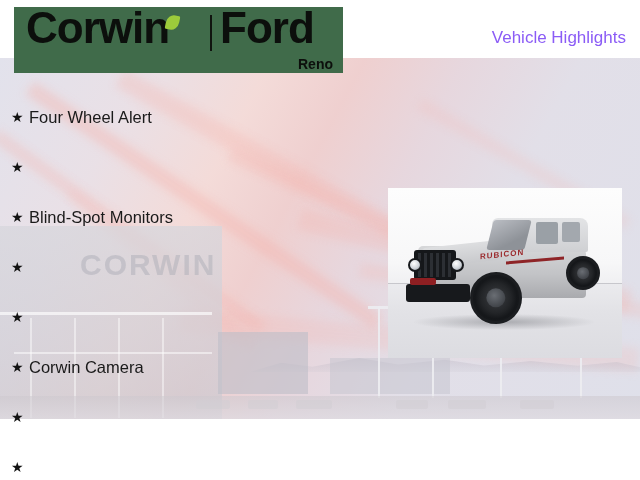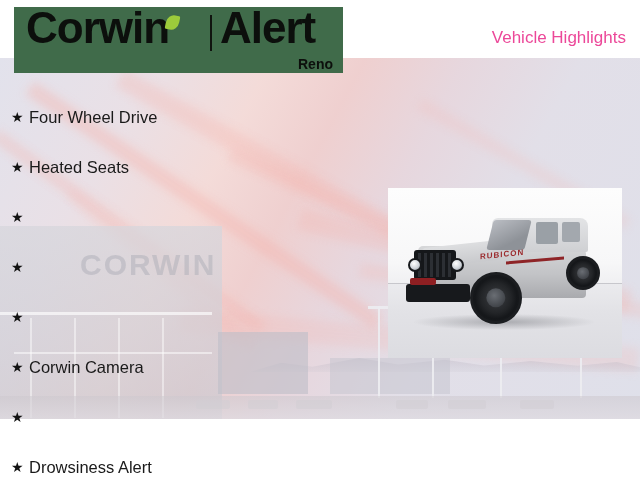--- a/index.html
+++ b/index.html
@@ -143,21 +143,21 @@
     position: absolute;
     left: 0; top: 0;
     width: 640px; height: 58px;
     background: #ffffff;
   }
   .page-title {
     position: absolute;
     right: 14px;
     top: 28px;
     font-size: 17px;
-    color: #ec4899;
+    color: #8b5cf6;
     white-space: nowrap;
   }
 
   
   .logo {
     position: absolute;
     left: 14px;
     top: 7px;
     width: 329px;
     height: 66px;
@@ -436,38 +436,38 @@
   </div>
 
   <div class="header">
     <div class="page-title">Vehicle Highlights</div>
   </div>
 
   <div class="logo">
     <div class="logo-word">Corwin</div>
     <div class="leaf-dot"></div>
     <div class="logo-divider"></div>
-    <div class="logo-word2">Alert</div>
+    <div class="logo-word2">Ford</div>
     <div class="logo-sub">Reno</div>
   </div>
 
   <div class="highlights">
 
     <div class="hl-item">
       <span class="hl-star">★</span>
-      <span class="hl-label">Four Wheel Drive</span>
-    </div>
-
-    <div class="hl-item">
-      <span class="hl-star">★</span>
-      <span class="hl-label">Heated Seats</span>
-    </div>
-
-    <div class="hl-item">
-      <span class="hl-star">★</span>
+      <span class="hl-label">Four Wheel Alert</span>
+    </div>
+
+    <div class="hl-item">
+      <span class="hl-star">★</span>
+    </div>
+
+    <div class="hl-item">
+      <span class="hl-star">★</span>
+      <span class="hl-label">Blind-Spot Monitors</span>
     </div>
 
     <div class="hl-item">
       <span class="hl-star">★</span>
     </div>
 
     <div class="hl-item">
       <span class="hl-star">★</span>
     </div>
 
@@ -475,21 +475,20 @@
       <span class="hl-star">★</span>
       <span class="hl-label">Corwin Camera</span>
     </div>
 
     <div class="hl-item">
       <span class="hl-star">★</span>
     </div>
 
     <div class="hl-item">
       <span class="hl-star">★</span>
-      <span class="hl-label">Drowsiness Alert</span>
     </div>
 
   </div>
 
   <div class="vehicle-photo">
     <div class="veh-wall"></div>
     <div class="veh-floor"></div>
     <div class="veh-floorline"></div>
 
     <div class="veh-shadow"></div>

